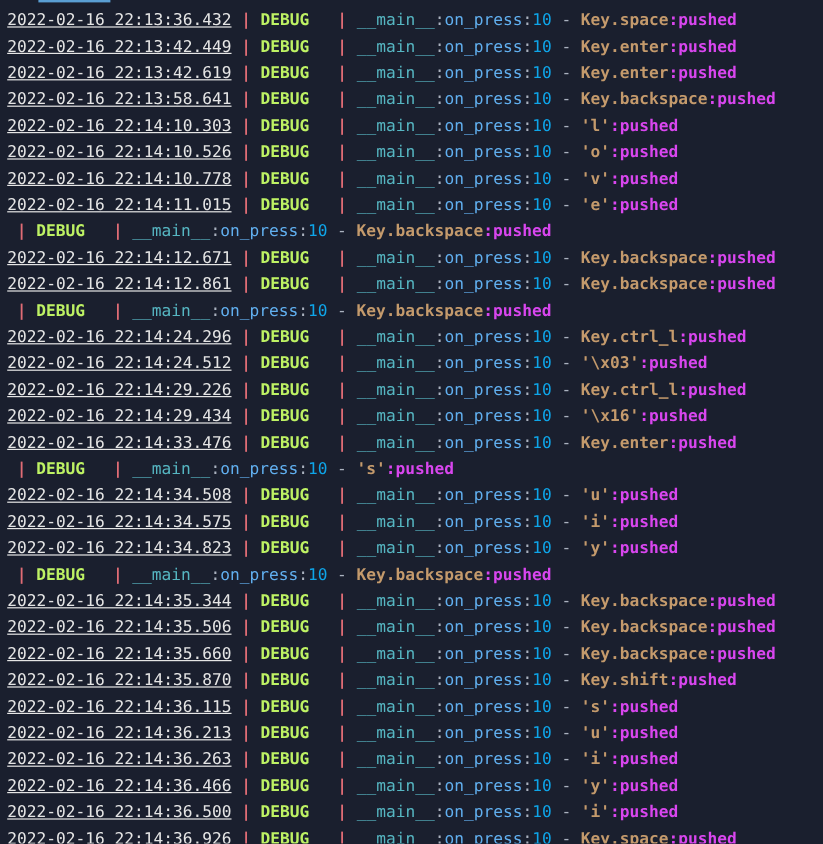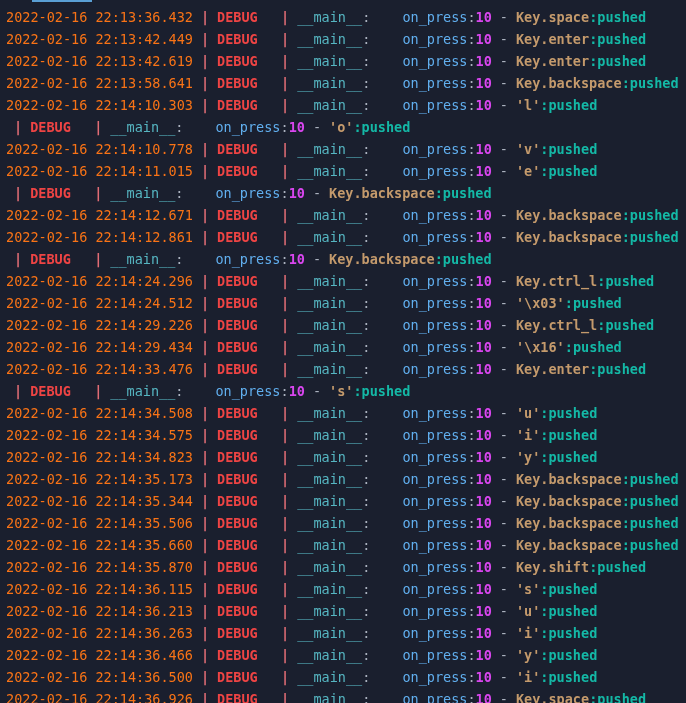--- a/index.html
+++ b/index.html
@@ -19,30 +19,30 @@
       top: 0;
       left: 32px;
       width: 60px;
       height: 2px;
       background: #5a9fd4;
     }
     .log-line {
       display: flex;
       align-items: baseline;
     }
-    .ts { color: #f97316; }
+    .ts { color: #e5e5e5; text-decoration: underline; }
     .pipe { color: #e06c75; margin: 0 8px; font-weight: bold; }
-    .level { color: #ef4444; font-weight: bold; display: inline-block; min-width: 56px; }
+    .level { color: #bef264; font-weight: bold; display: inline-block; min-width: 56px; }
     .module { color: #56b6c2; }
-    .func { color: #61afef; margin-left: 32px; }
+    .func { color: #61afef; }
     .colon { color: #abb2bf; }
-    .line-no { color: #d946ef; font-weight: bold; }
+    .line-no { color: #0ea5e9; }
     .dash { color: #abb2bf; margin: 0 8px; }
     .msg-key { color: #c49a6c; font-weight: bold; }
-    .msg-rest { color: #14b8a6; font-weight: bold; text-align: center; }
+    .msg-rest { color: #d946ef; font-weight: bold; text-align: center; }
   </style>
 </head>
 <body>
 
 <div class="tab-indicator"></div>
 
 <div id="log-container">
     <div class="log-line">
       <span class="ts">2022-02-16 22:13:36.432</span>
       <span class="pipe">|</span>
@@ -107,20 +107,21 @@
       <span class="module">__main__</span>
       <span class="colon">:</span>
       <span class="func">on_press</span>
       <span class="colon">:</span>
       <span class="line-no">10</span>
       <span class="dash">-</span>
       <span class="msg-key">'l' </span>
       <span class="msg-rest">:pushed</span>
     </div>
     <div class="log-line">
+      <span class="ts">2022-02-16 22:14:10.526</span>
       <span class="pipe">|</span>
       <span class="level">DEBUG</span>
       <span class="pipe">|</span>
       <span class="module">__main__</span>
       <span class="colon">:</span>
       <span class="func">on_press</span>
       <span class="colon">:</span>
       <span class="line-no">10</span>
       <span class="dash">-</span>
       <span class="msg-key">'o' </span>
@@ -327,21 +328,20 @@
       <span class="module">__main__</span>
       <span class="colon">:</span>
       <span class="func">on_press</span>
       <span class="colon">:</span>
       <span class="line-no">10</span>
       <span class="dash">-</span>
       <span class="msg-key">'y' </span>
       <span class="msg-rest">:pushed</span>
     </div>
     <div class="log-line">
-      <span class="ts">2022-02-16 22:14:35.173</span>
       <span class="pipe">|</span>
       <span class="level">DEBUG</span>
       <span class="pipe">|</span>
       <span class="module">__main__</span>
       <span class="colon">:</span>
       <span class="func">on_press</span>
       <span class="colon">:</span>
       <span class="line-no">10</span>
       <span class="dash">-</span>
       <span class="msg-key">Key.backspace </span>

